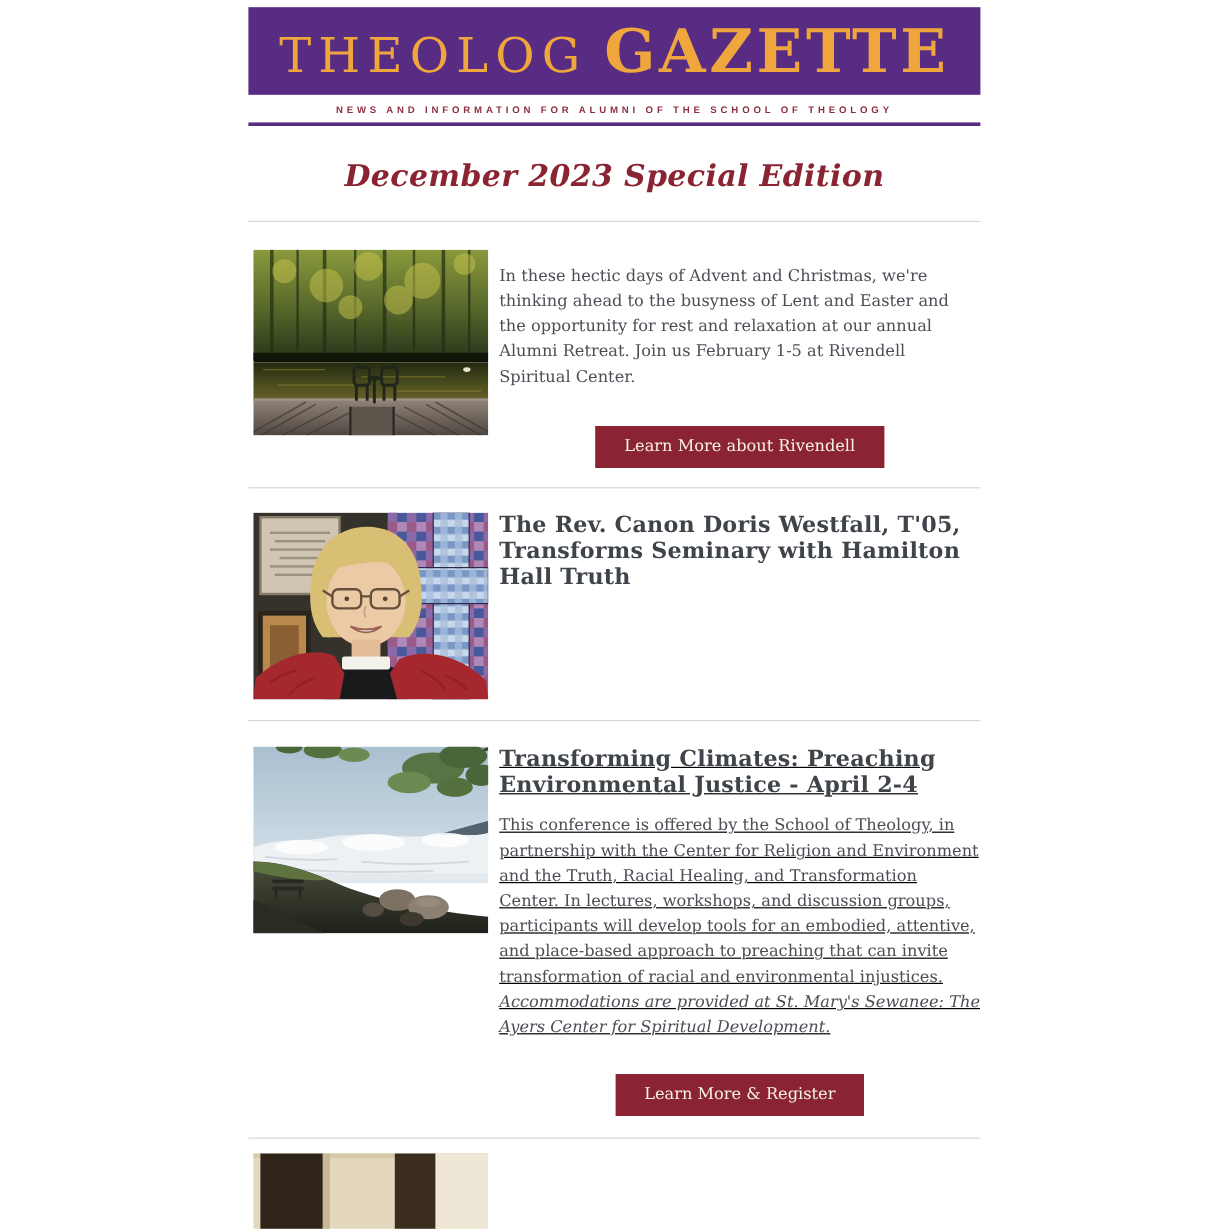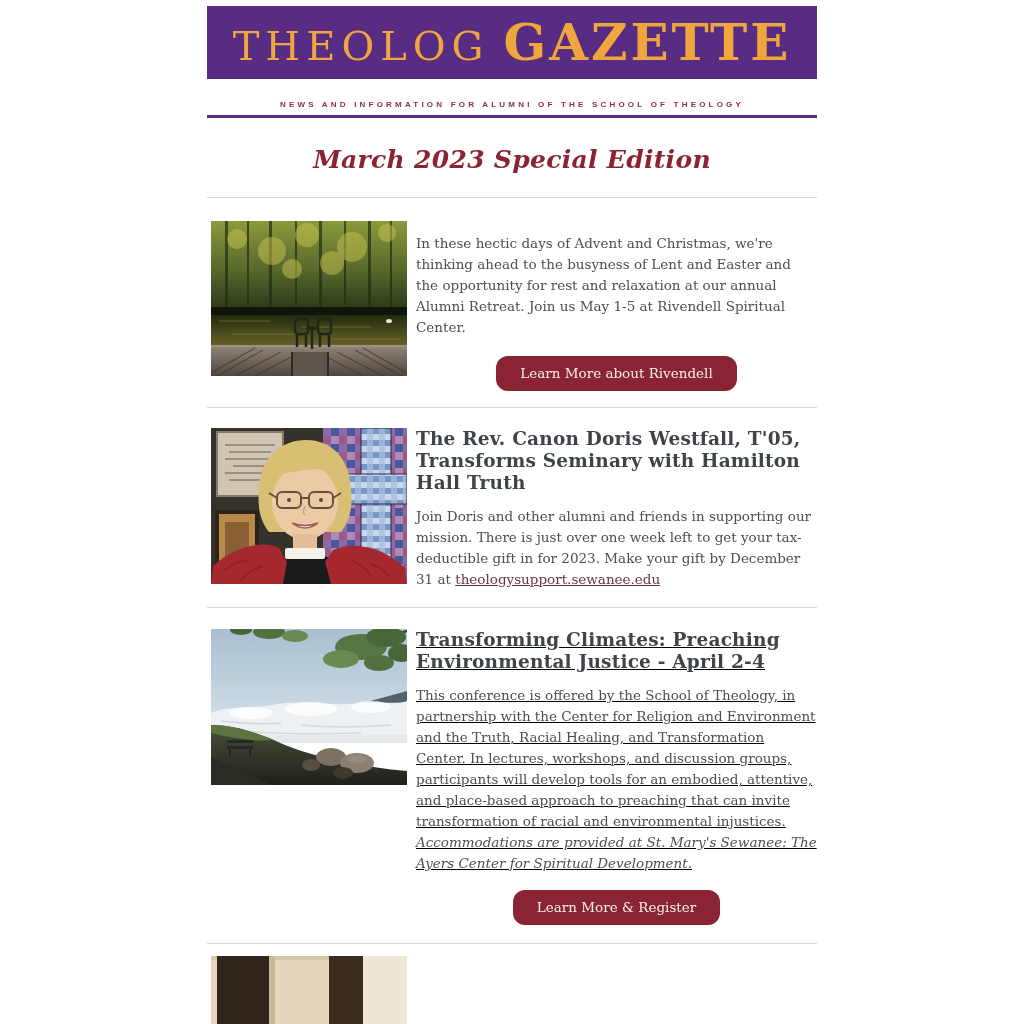--- a/index.html
+++ b/index.html
@@ -5,57 +5,57 @@
   html,body{margin:0;padding:0;}
   body{
     width:1024px;height:1024px;overflow:hidden;background:#ffffff;
     font-family:"DejaVu Serif", serif;
   }
   .content{width:610px;margin:0 auto;}
   .banner{margin-top:6px;height:73px;background:#582c83;display:flex;align-items:center;justify-content:center;}
   .logo{color:#efa63c;white-space:nowrap;line-height:1;}
   .logo .w1{font-size:40px;font-weight:400;letter-spacing:6px;margin-right:14px;}
   .logo .w2{font-size:50px;font-weight:700;letter-spacing:3px;text-align:center;}
-  .tagline{margin-top:21px;text-align:center;font-family:"Liberation Sans", sans-serif;
+  .tagline{margin-top:8px;text-align:center;font-family:"Liberation Sans", sans-serif;
     font-size:8px;font-weight:700;letter-spacing:3.2px;color:#8e2f3f;}
   .purple-rule{height:3px;background:#582c83;margin-top:6px;}
   .edition{margin:27px 0 23px;text-align:center;font-style:italic;font-weight:700;
     font-size:25px;color:#8a2432;letter-spacing:.3px;}
   hr.sep{border:0;border-top:1px solid #d8d8d8;margin:0;}
   .a1{padding:23px 0 16px;}
   .a2{padding:20px 0 17px;}
   .a3{padding:21px 0 18px;text-decoration:underline;}
   .a4{padding:12px 0 0;}
   .row{display:flex;align-items:flex-start;}
   .photo{flex:0 0 196px;margin:0 9px 0 4px;overflow:hidden;line-height:0;}
   .text{flex:1;min-width:0;}
   .atitle{margin:0;font-size:18.5px;line-height:22px;font-weight:700;color:#3f444a;letter-spacing:.2px;}
   .abody{margin:12px 0 0;font-size:13.5px;line-height:21px;color:#4b4f55;}
   .abody em{font-style:italic;}
   .alink{color:#6f3245;text-decoration:underline;cursor:pointer;}
   .btnrow{text-align:center;}
   .mt18{margin-top:18px;} .mt17{margin-top:17px;} .mt16{margin-top:16px;}
   .btn{display:inline-block;background:#8a2432;color:#f6f1e9;font-size:13.5px;line-height:15px;
-    padding:10px 24px;border-radius:12px;text-decoration:none;cursor:pointer;
-    font-family:"DejaVu Serif", serif;}
+    padding:10px 24px;border-radius:0;text-decoration:none;cursor:pointer;
+    font-family:"DejaVu Serif", serif;margin-top:12px;}
 </style>
 </head>
 <body>
 
 <div class="content">
 
   <div class="banner">
     <div class="logo">
       <span class="w1">THEOLOG</span><span class="w2">GAZETTE</span>
     </div>
   </div>
   <div class="tagline">NEWS AND INFORMATION FOR ALUMNI OF THE SCHOOL OF THEOLOGY</div>
   <div class="purple-rule"></div>
 
-  <h1 class="edition">March 2023 Special Edition</h1>
+  <h1 class="edition">December 2023 Special Edition</h1>
 
   <hr class="sep">
 
   <div class="a1">
     <div class="row">
       <div class="photo">
         <svg width="196" height="155" xmlns="http://www.w3.org/2000/svg">
           <defs>
             <linearGradient id="p1f" x1="0" y1="0" x2="0" y2="1">
               <stop offset="0" stop-color="#8a9a3c"></stop>
@@ -120,21 +120,21 @@
             <rect x="84" y="98" width="13" height="15" rx="3"></rect>
             <path d="M86,113 v13 M95,113 v13"></path>
             <rect x="107" y="98" width="13" height="15" rx="3"></rect>
             <path d="M109,113 v13 M118,113 v13"></path>
             <path d="M101,108 v20"></path>
           </g>
           <ellipse cx="101" cy="107" rx="6" ry="2" fill="#20261a"></ellipse>
         </svg>
       </div>
       <div class="text">
-        <p class="abody"><span>In these hectic days of Advent and Christmas, we're thinking ahead to the busyness of Lent and Easter and the opportunity for rest and relaxation at our annual Alumni Retreat. Join us May 1-5 at Rivendell Spiritual Center.</span></p>
+        <p class="abody"><span>In these hectic days of Advent and Christmas, we're thinking ahead to the busyness of Lent and Easter and the opportunity for rest and relaxation at our annual Alumni Retreat. Join us February 1-5 at Rivendell Spiritual Center.</span></p>
         <div class="btnrow mt18">
           <a class="btn">Learn More about Rivendell</a>
         </div>
       </div>
     </div>
   </div>
 
   <hr class="sep">
 
   <div class="a2">
@@ -196,21 +196,20 @@
           <g stroke="#8c1f26" stroke-width="2" fill="none" opacity=".8">
             <path d="M14,142 q10,-8 22,-10"></path>
               <path d="M30,152 q8,-10 22,-14"></path>
             <path d="M160,136 q12,4 18,12"></path>
               <path d="M140,132 q14,6 20,16"></path>
           </g>
         </svg>
       </div>
       <div class="text">
         <h2 class="atitle">The Rev. Canon Doris Westfall, T'05, Transforms Seminary with Hamilton Hall Truth</h2>
-        <p class="abody"><span>Join Doris and other alumni and friends in supporting our mission. There is just over one week left to get your tax-deductible gift in for 2023. Make your gift by December 31 at </span><a class="alink">theologysupport.sewanee.edu</a></p>
       </div>
     </div>
   </div>
 
   <hr class="sep">
 
   <div class="a3">
     <div class="row">
       <div class="photo">
         <svg width="196" height="156" xmlns="http://www.w3.org/2000/svg">

